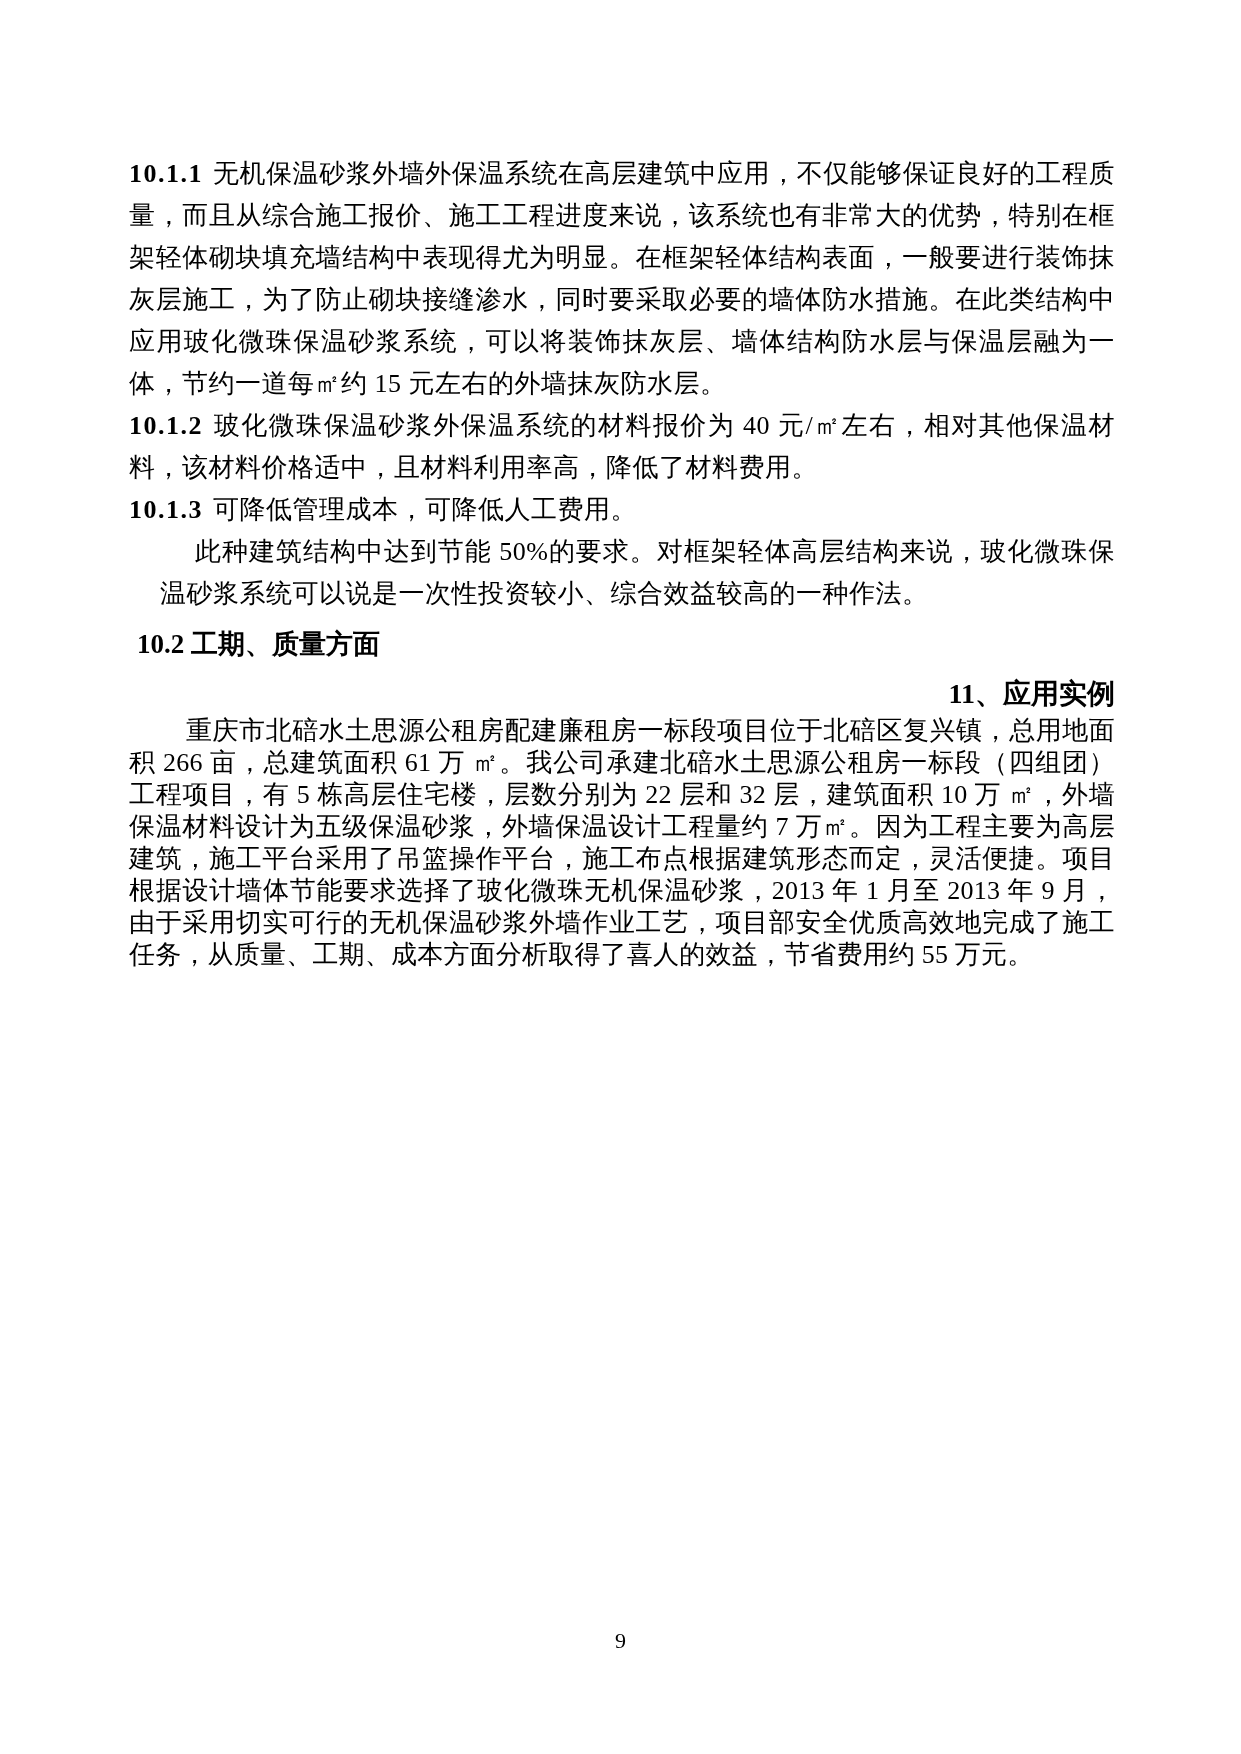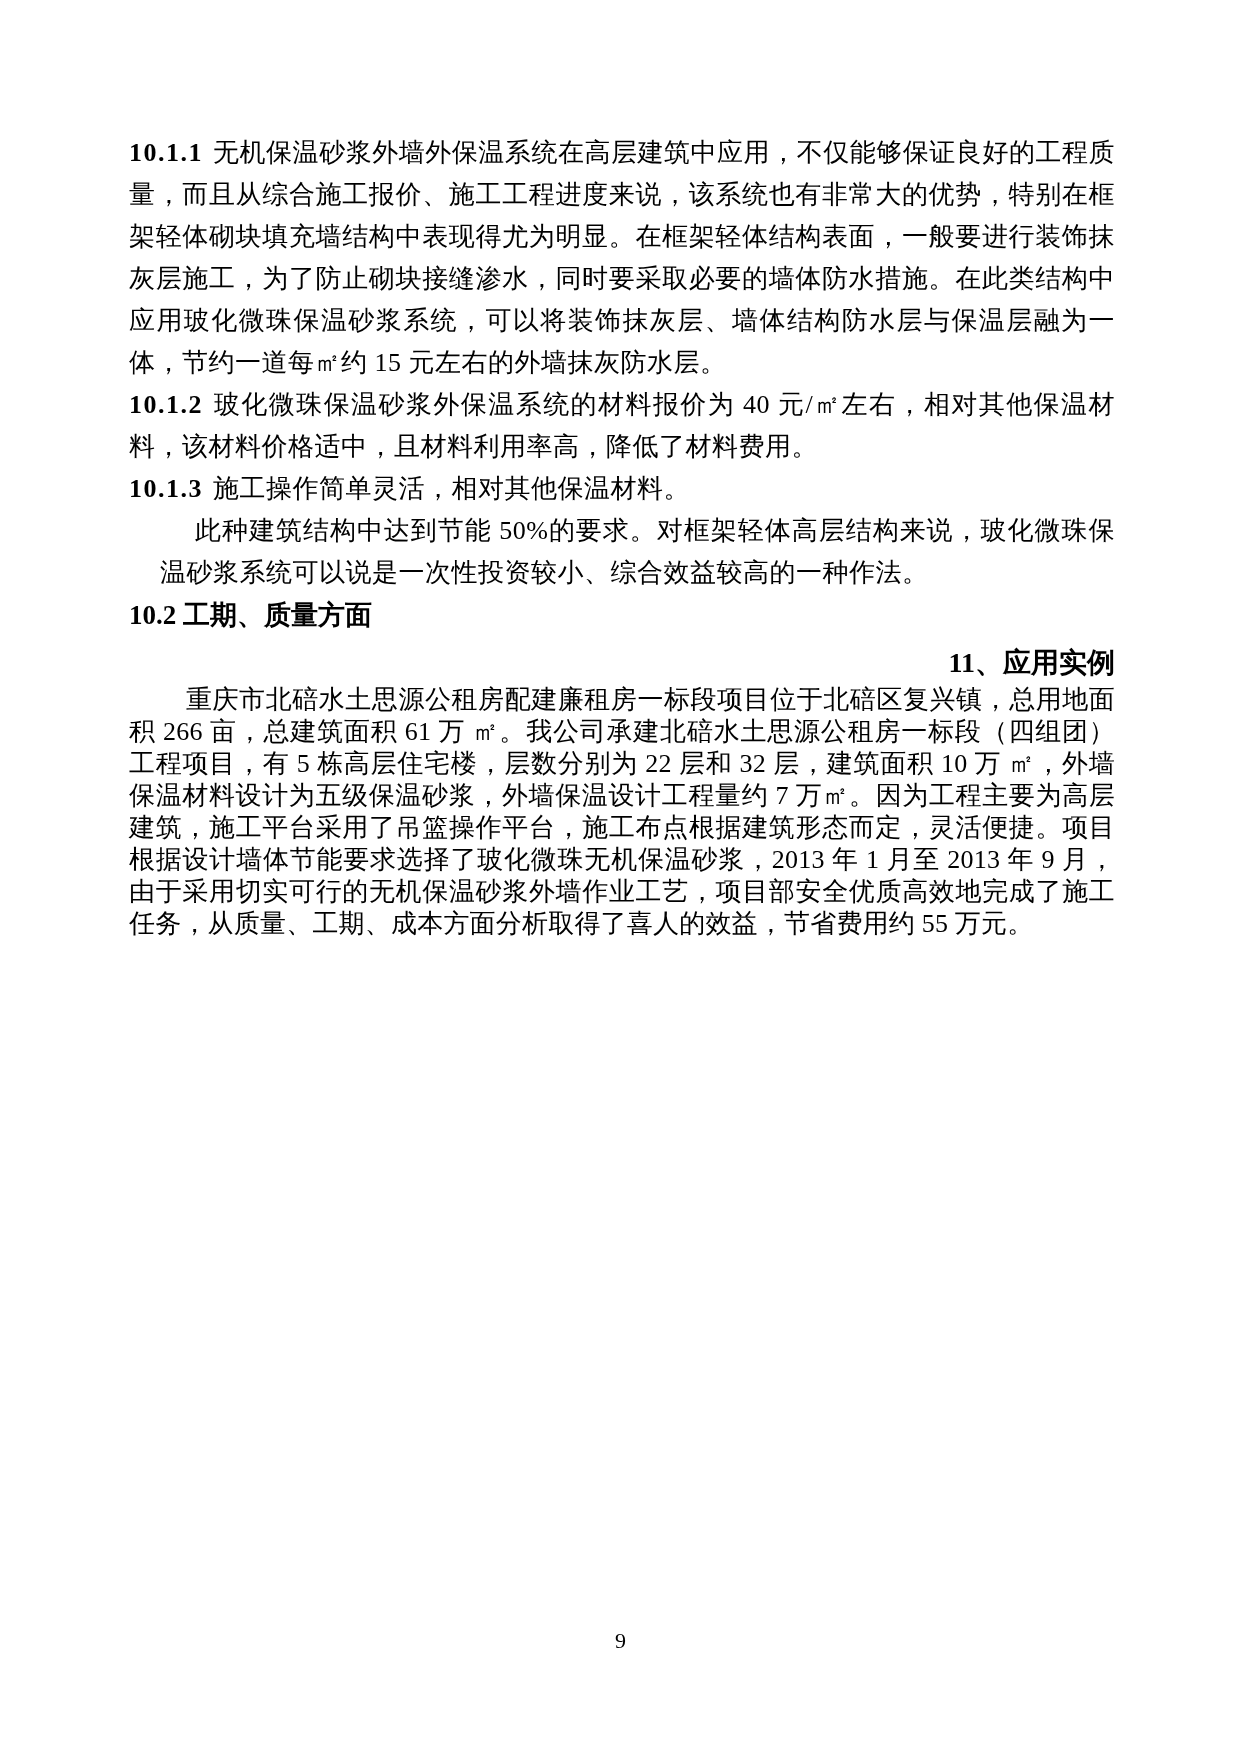--- a/index.html
+++ b/index.html
@@ -12,42 +12,42 @@
     width: 1241px;
     height: 1754px;
     background: #ffffff;
     overflow: hidden;
     font-family: "Liberation Serif", "DejaVu Serif", serif;
     color: #000000;
   }
   .content {
     position: absolute;
     left: 129px;
-    top: 132px;
+    top: 153px;
     width: 986px;
   }
   .para {
     margin: 0;
     padding: 0;
     font-size: 26px;
     line-height: 42px;
     text-align: justify;
     text-justify: inter-ideograph;
     letter-spacing: 0.5px;
   }
   .para.indent-sm { text-indent: 35px; margin-left: 31px; }
   .para.indent-lg { text-indent: 57px; }
   .para.tight { line-height: 32px; letter-spacing: 0.2px; }
   .num {
     font-weight: bold;
     letter-spacing: 1.5px;
     margin-right: 10px;
   }
   .heading {
-    margin: 0;
+    margin: 8px;
     padding: 0;
     font-size: 27px;
     line-height: 42px;
     font-weight: bold;
     text-align: left;
   }
   .center-heading {
     margin: 6px 0 0 0;
     padding: 0;
     font-size: 28px;
@@ -68,21 +68,21 @@
 </head>
 <body>
 
 <div class="page">
   <div class="content">
 
     <p class="para"><span class="num">10.1.1</span><span>无机保温砂浆外墙外保温系统在高层建筑中应用，不仅能够保证良好的工程质量，而且从综合施工报价、施工工程进度来说，该系统也有非常大的优势，特别在框架轻体砌块填充墙结构中表现得尤为明显。在框架轻体结构表面，一般要进行装饰抹灰层施工，为了防止砌块接缝渗水，同时要采取必要的墙体防水措施。在此类结构中应用玻化微珠保温砂浆系统，可以将装饰抹灰层、墙体结构防水层与保温层融为一体，节约一道每㎡约 15 元左右的外墙抹灰防水层。</span></p>
 
     <p class="para"><span class="num">10.1.2</span><span>玻化微珠保温砂浆外保温系统的材料报价为 40 元/㎡左右，相对其他保温材料，该材料价格适中，且材料利用率高，降低了材料费用。</span></p>
 
-    <p class="para"><span class="num">10.1.3</span><span>施工操作简单灵活，相对其他保温材料。</span></p>
+    <p class="para"><span class="num">10.1.3</span><span>可降低管理成本，可降低人工费用。</span></p>
 
     <p class="para indent-sm">此种建筑结构中达到节能 50%的要求。对框架轻体高层结构来说，玻化微珠保温砂浆系统可以说是一次性投资较小、综合效益较高的一种作法。</p>
 
     <h2 class="heading">10.2 工期、质量方面</h2>
 
 
 
 
     <h2 class="center-heading">11、应用实例</h2>
 

